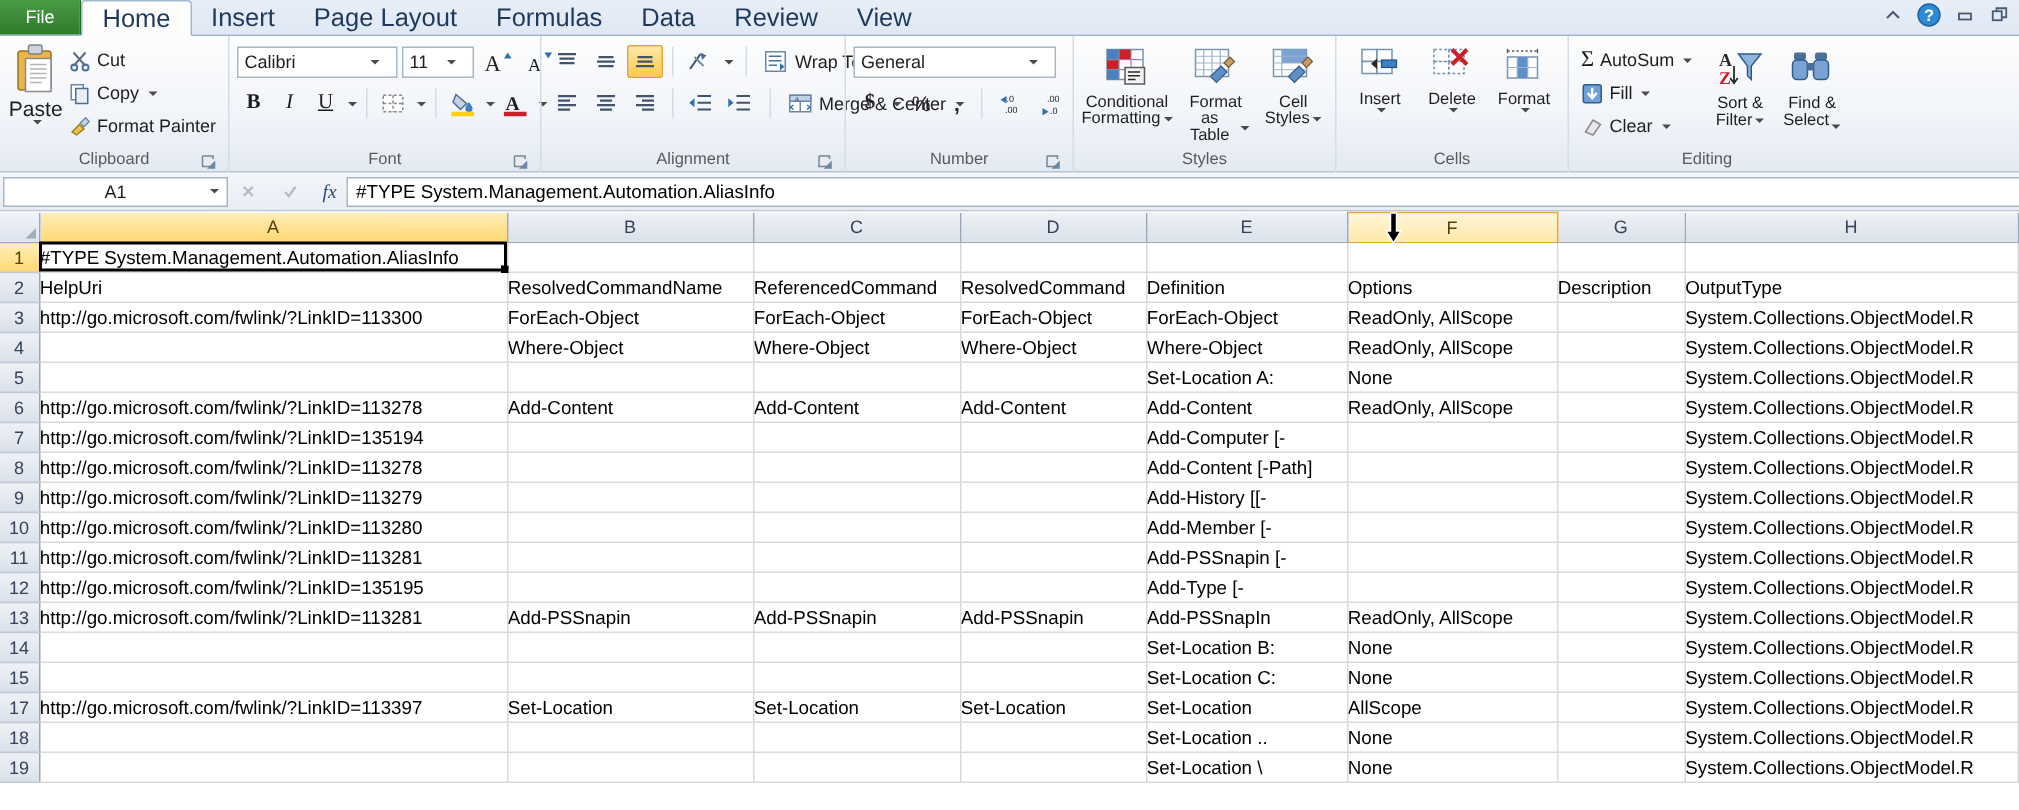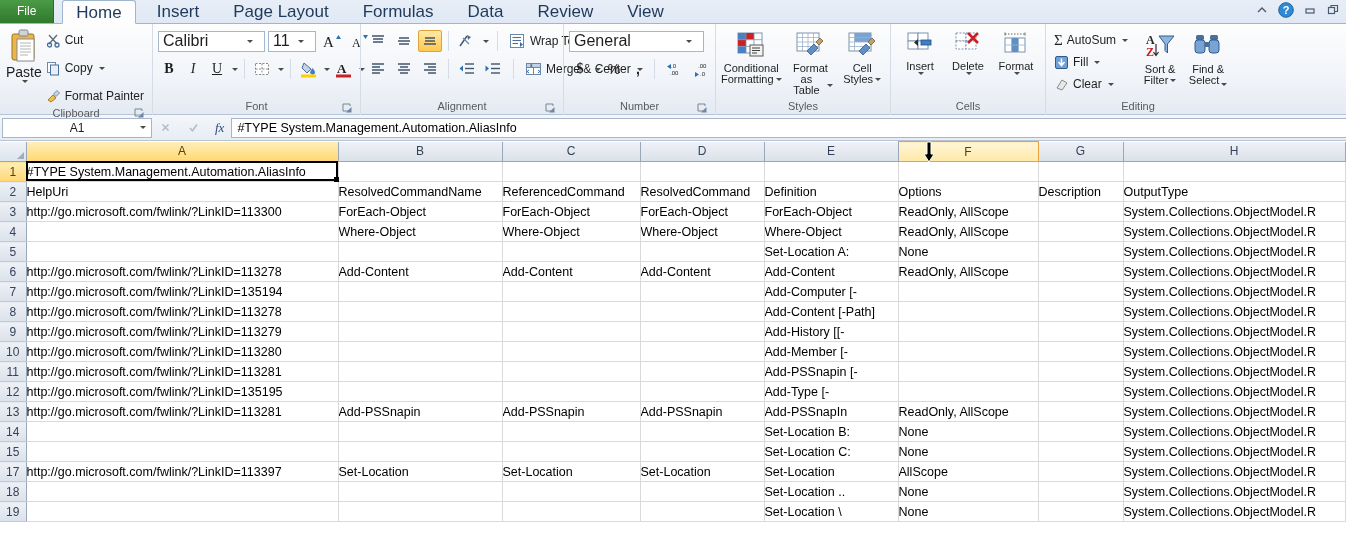--- a/index.html
+++ b/index.html
@@ -20,21 +20,20 @@
 
   
   .tabstrip {
     height: 24px;
     background: linear-gradient(to bottom, #e8eef7 0%, #dfe8f4 100%);
     border-bottom: 1px solid #9eb6ce;
     display: flex;
     align-items: flex-end;
     position: relative;
     flex: none;
-    gap: 8px;
   }
   .tab-file {
     background: linear-gradient(to bottom, #4b9c47 0%, #2f7a2c 100%);
     color: #fff;
     font-size: 12px;
     height: 24px;
     line-height: 24px;
     padding: 0 17px;
     text-align: center;
     border-right: 1px solid #2a6b27;
@@ -105,38 +104,38 @@
   .vsep { width:1px; background:#d4dce8; height:46px; margin:2px 4px 0 4px; }
 
   
   .clip-paste {
     width: 52px;
     display: flex; flex-direction: column; align-items: center;
     padding-top: 2px;
     cursor: default;
   }
   .clip-paste .lbl { font-size: 14px; color:#1e1e1e; margin-top:1px; }
-  .clip-list { display:flex; flex-direction:column; justify-content:flex-start; padding-top:3px; gap:8px; }
+  .clip-list { display:flex; flex-direction:column; justify-content:flex-start; padding-top:3px; gap:2px; }
   .clip-item {
     display:flex; align-items:center; gap:4px;
     font-size: 12px; color:#1e1e1e; height:20px; padding:0 3px;
     cursor: default; white-space: nowrap;
   }
   .caret-d {
     width:0;height:0;border-left:3px solid transparent;border-right:3px solid transparent;
     border-top:3px solid #4a4a4a; display:inline-block; margin-left:2px;
   }
 
   
   .fontrow { display:flex; align-items:center; gap:3px; height:24px; }
   .fontrow2 { display:flex; align-items:center; gap:2px; height:24px; margin-top:4px;}
   .combo {
     border:1px solid #a7b6c8; background:#fff; height:21px;
     display:flex; align-items:center; justify-content:space-between;
-    font-size:16px; color:#1e1e1e; padding:0 11px 0 4px; cursor:default;
+    font-size:12px; color:#1e1e1e; padding:0 11px 0 4px; cursor:default;
   }
   .combo .cv { overflow:hidden; white-space:nowrap; }
   .btn {
     height:22px; min-width:22px; display:flex; align-items:center; justify-content:center;
     font-size:12px; color:#1e1e1e; cursor:default; padding:0 2px; border:1px solid transparent;
   }
   .btn.hl { background:linear-gradient(to bottom,#ffe9a6,#ffc94d); border:1px solid #e0a33a; border-radius:2px;}
   .bold-i { font-weight:bold; font-family:"Liberation Serif", serif; font-size:14px;}
   .ital-i { font-style:italic; font-family:"Liberation Serif", serif; font-size:14px;}
   .und-i  { text-decoration:underline; font-family:"Liberation Serif", serif; font-size:14px;}

